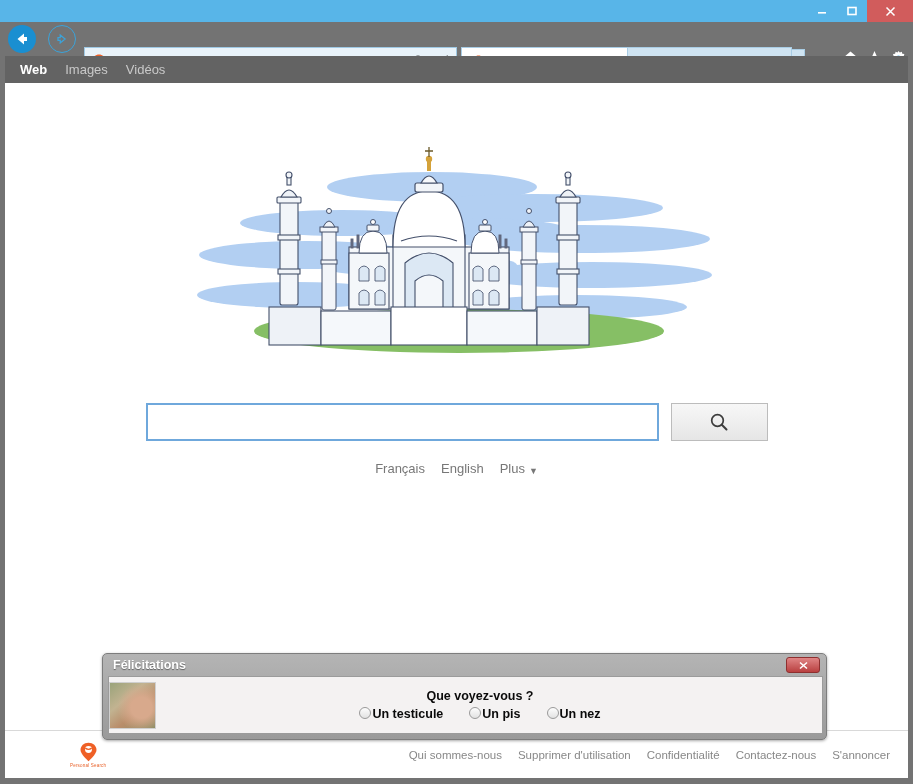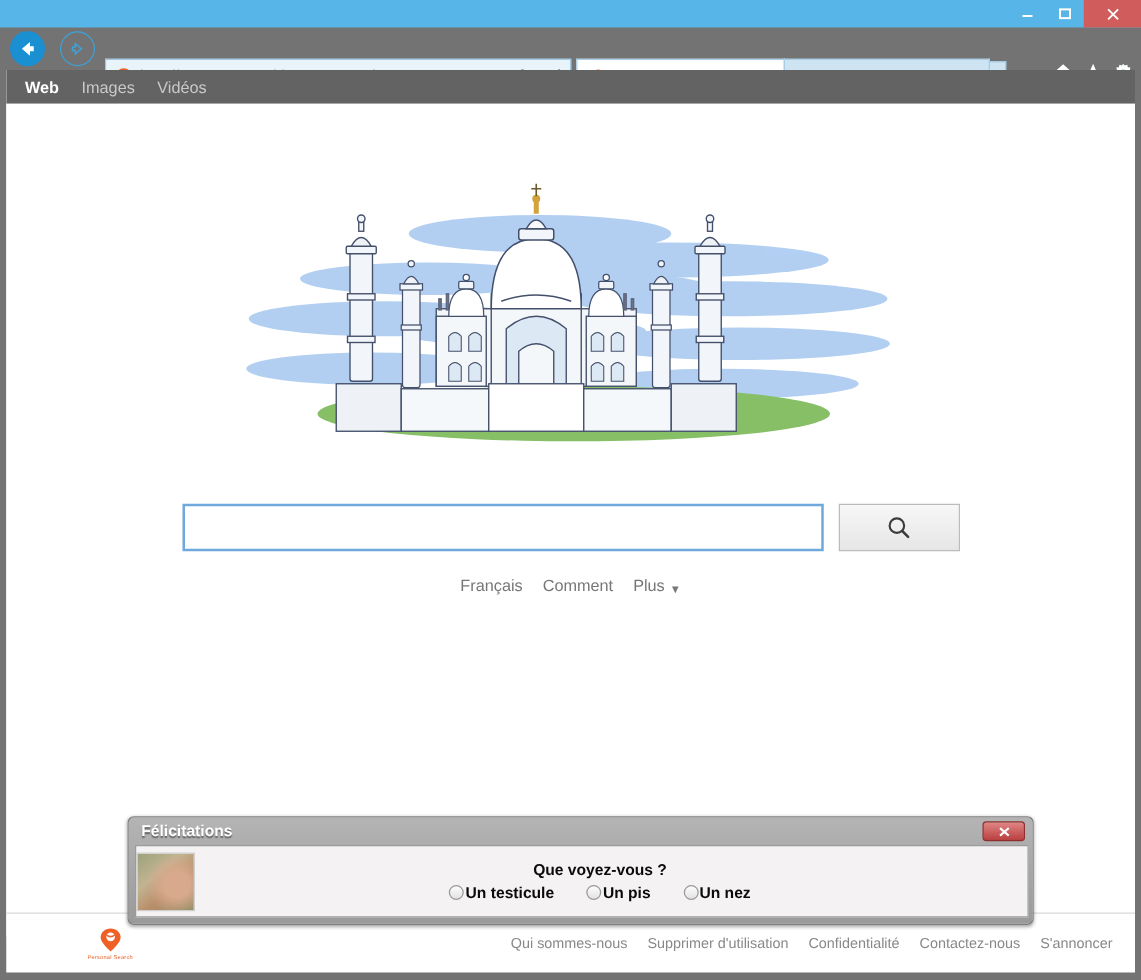--- a/index.html
+++ b/index.html
@@ -224,21 +224,21 @@
     border: 1px solid #cfcfcf;
   }
   .dlg-quiz {
     flex: 1;
     display: flex; flex-direction: column; align-items: center;
     gap: 4px;
     margin-right: 18px;
   }
   .dlg-question { font-size: 12.5px; font-weight: bold; color: #0a0a0a; }
   .dlg-options { display: flex; align-items: center; gap: 26px; }
-  .dlg-opt { display: flex; align-items: center; gap: 1px; }
+  .dlg-opt { display: flex; align-items: flex-start; gap: 1px; }
   .radio {
     width: 12px; height: 12px; border-radius: 50%;
     background: linear-gradient(#fdfdfd, #e2e2e2);
     border: 1px solid #9a9a9a;
   }
   .dlg-opt-label { font-size: 12.5px; font-weight: bold; color: #0a0a0a; }
 </style>
 </head>
 <body>
 
@@ -478,21 +478,21 @@
         <div class="search-btn">
           <svg width="22" height="22" viewBox="0 0 22 22">
             <circle cx="9.5" cy="9.5" r="5.8" fill="none" stroke="#3c3c3c" stroke-width="1.7"></circle>
             <path d="M13.8 13.8 L18.5 18.5" stroke="#3c3c3c" stroke-width="2" stroke-linecap="round"></path>
           </svg>
         </div>
       </div>
 
       <div class="langrow">
         <span>Français</span>
-        <span>Comment</span>
+        <span>English</span>
         <span class="lang-more">
           <span>Plus</span>
           <span class="caret">▼</span>
         </span>
       </div>
     </div>
 
     <div class="footer">
       <div class="footer-logo">
         <svg width="19" height="20" viewBox="0 0 14 15">

